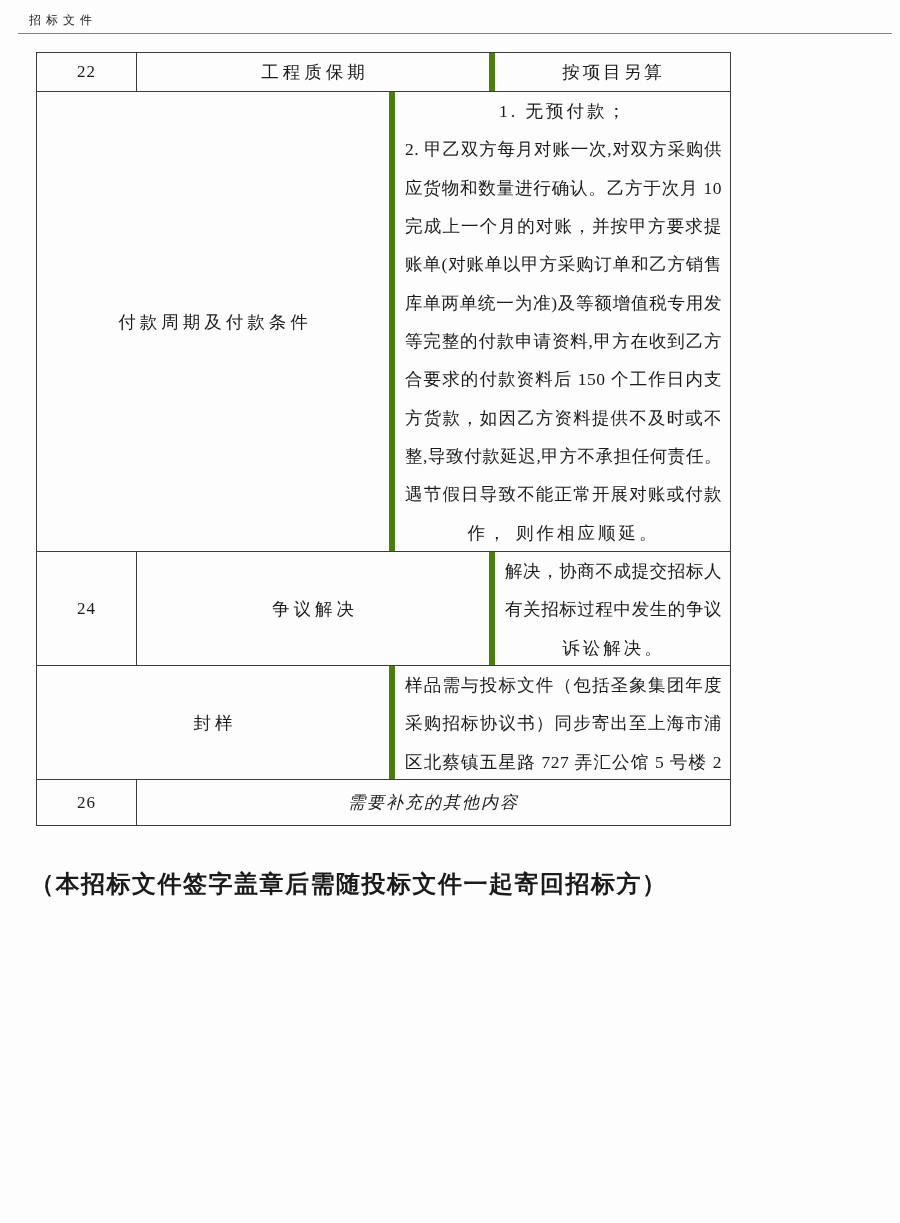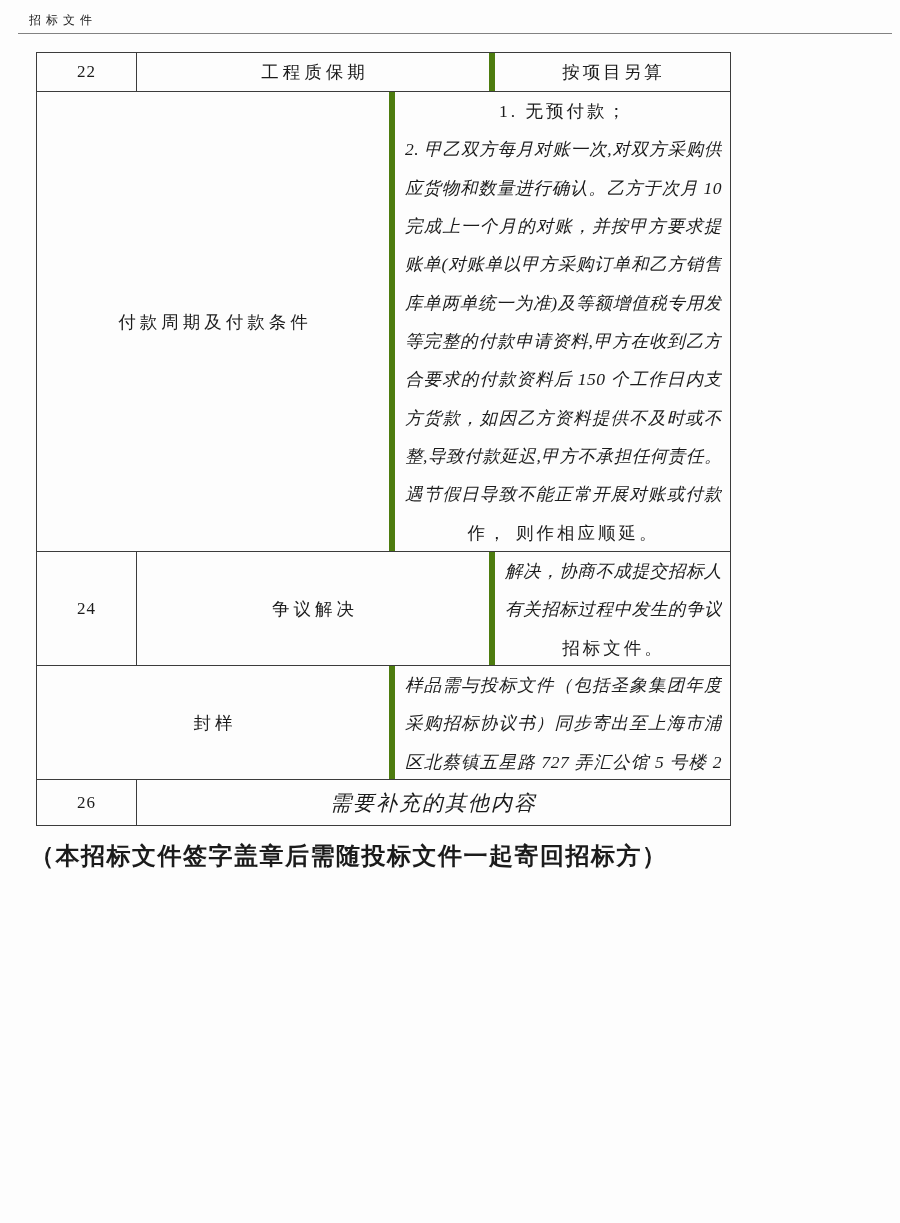--- a/index.html
+++ b/index.html
@@ -36,39 +36,38 @@
     flex:0 0 358px; border-right:6px solid #4d7c0f;
     display:flex; align-items:center; justify-content:center;
     font-size:17.5px; letter-spacing:4px; text-indent:4px;
   }
   .c-content {
     flex:1 1 auto; min-width:0; padding:0 8px 0 10px; overflow:hidden;
   }
   .c-merged {
     flex:1 1 auto; min-width:0;
     display:flex; align-items:center; justify-content:center;
-    font-size:21px; font-style:italic; letter-spacing:2px;
+    font-size:17px; font-style:italic; letter-spacing:2px;
   }
   .h38  { height:38px; }
   .h460 { height:460px; }
   .h114 { height:114px; }
   .h46  { height:46px;text-align:center; }
   .line {
     height:38.33px; line-height:38.33px;
     font-size:17.5px; letter-spacing:3px;
     white-space:nowrap; overflow:hidden;text-align:center;
   }
   .line.j {
     letter-spacing:0.5px; white-space:normal;
     text-align:justify; text-align-last:justify;
     text-justify:inter-character;
-    font-style:italic;
   }
   .footer-note {
-    position:absolute; left:30px; top:840px;
+    position:absolute; left:30px; top:868px;
     font-size:24px; font-weight:bold; letter-spacing:1.5px;
     white-space:nowrap;
   }
 </style>
 </head>
 <body>
 
 <div class="doc-header-title">招标文件</div>
 <div class="doc-header-rule"></div>
 
@@ -99,21 +98,21 @@
       <div class="line">作， 则作相应顺延。</div>
     </div>
   </div>
 
   <div class="trow h114">
     <div class="c-no">24</div>
     <div class="c-label">争议解决</div>
     <div class="c-content">
       <div class="line j">解决，协商不成提交招标人所在地人民法院</div>
       <div class="line j">有关招标过程中发生的争议需双方友好协商</div>
-      <div class="line">招标文件。</div>
+      <div class="line">诉讼解决。</div>
     </div>
   </div>
 
   <div class="trow h114">
     <div class="c-label">封样</div>
     <div class="c-content">
       <div class="line j">样品需与投标文件（包括圣象集团年度辅材</div>
       <div class="line j">采购招标协议书）同步寄出至上海市浦东新</div>
       <div class="line j">区北蔡镇五星路 727 弄汇公馆 5 号楼 2 楼</div>
     </div>

